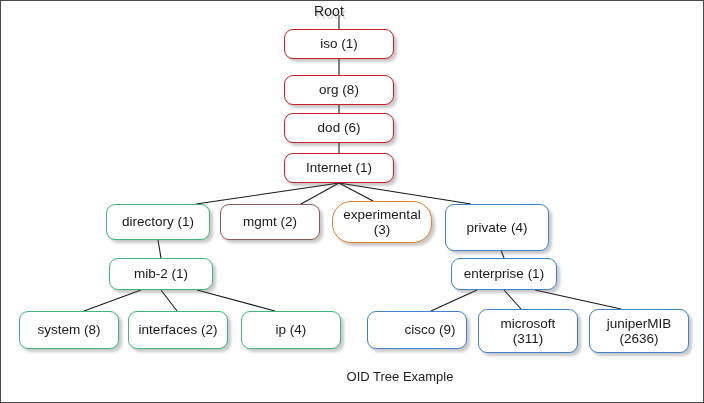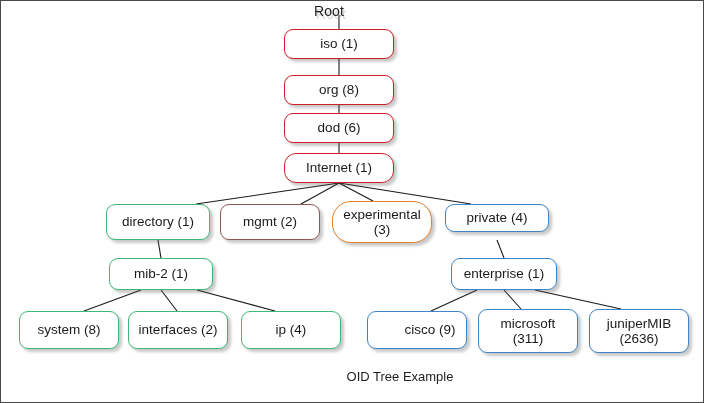--- a/index.html
+++ b/index.html
@@ -85,26 +85,26 @@
       <line x1="503" y1="289" x2="520" y2="308" stroke="#1a1a1a" stroke-width="1.1"></line>
       <line x1="534" y1="289" x2="620" y2="308" stroke="#1a1a1a" stroke-width="1.1"></line>
     </svg>
 
   <div class="root-label" style="left: 313px; top: 2px;">Root</div>
 
   <div id="node-layer">
       <div class="node" style="left: 283px; top: 28px; width: 110px; height: 30px; border-color: rgb(204, 31, 40);">iso (1)</div>
       <div class="node" style="left: 283px; top: 74px; width: 110px; height: 30px; border-color: rgb(204, 31, 40);">org (8)</div>
       <div class="node" style="left: 283px; top: 112px; width: 110px; height: 30px; border-color: rgb(204, 31, 40);">dod (6)</div>
-      <div class="node" style="left: 283px; top: 152px; width: 110px; height: 30px; border-color: rgb(204, 31, 40); border-radius: 12px;">Internet (1)</div>
+      <div class="node" style="left: 283px; top: 152px; width: 110px; height: 30px; border-color: rgb(204, 31, 40);">Internet (1)</div>
       <div class="node" style="left: 105px; top: 203px; width: 104px; height: 36px; border-color: rgb(60, 184, 120);">directory (1)</div>
       <div class="node" style="left: 219px; top: 203px; width: 100px; height: 36px; border-color: rgb(141, 90, 89);">mgmt (2)</div>
       <div class="node" style="left: 331px; top: 200px; width: 100px; height: 42px; border-color: rgb(227, 130, 43); border-radius: 19px;">experimental
 (3)</div>
-      <div class="node" style="left: 444px; top: 203px; width: 104px; height: 28px; border-color: rgb(61, 133, 200);">private (4)</div>
+      <div class="node" style="left: 444px; top: 203px; width: 104px; height: 47px; border-color: rgb(61, 133, 200);">private (4)</div>
       <div class="node" style="left: 108px; top: 257px; width: 104px; height: 32px; border-color: rgb(60, 184, 120);">mib-2 (1)</div>
       <div class="node" style="left: 450px; top: 257px; width: 106px; height: 32px; border-color: rgb(61, 133, 200);">enterprise (1)</div>
       <div class="node" style="left: 18px; top: 310px; width: 100px; height: 38px; border-color: rgb(60, 184, 120);">system (8)</div>
       <div class="node" style="left: 127px; top: 310px; width: 100px; height: 38px; border-color: rgb(60, 184, 120);">interfaces (2)</div>
       <div class="node" style="left: 240px; top: 310px; width: 100px; height: 38px; border-color: rgb(60, 184, 120);">ip (4)</div>
       <div class="node" style="left: 366px; top: 310px; width: 100px; height: 38px; border-color: rgb(61, 133, 200); padding-left: 26px;">cisco (9)</div>
       <div class="node" style="left: 477px; top: 308px; width: 100px; height: 44px; border-color: rgb(61, 133, 200);">microsoft
 (311)</div>
       <div class="node" style="left: 588px; top: 308px; width: 100px; height: 44px; border-color: rgb(61, 133, 200);">juniperMIB
 (2636)</div>

